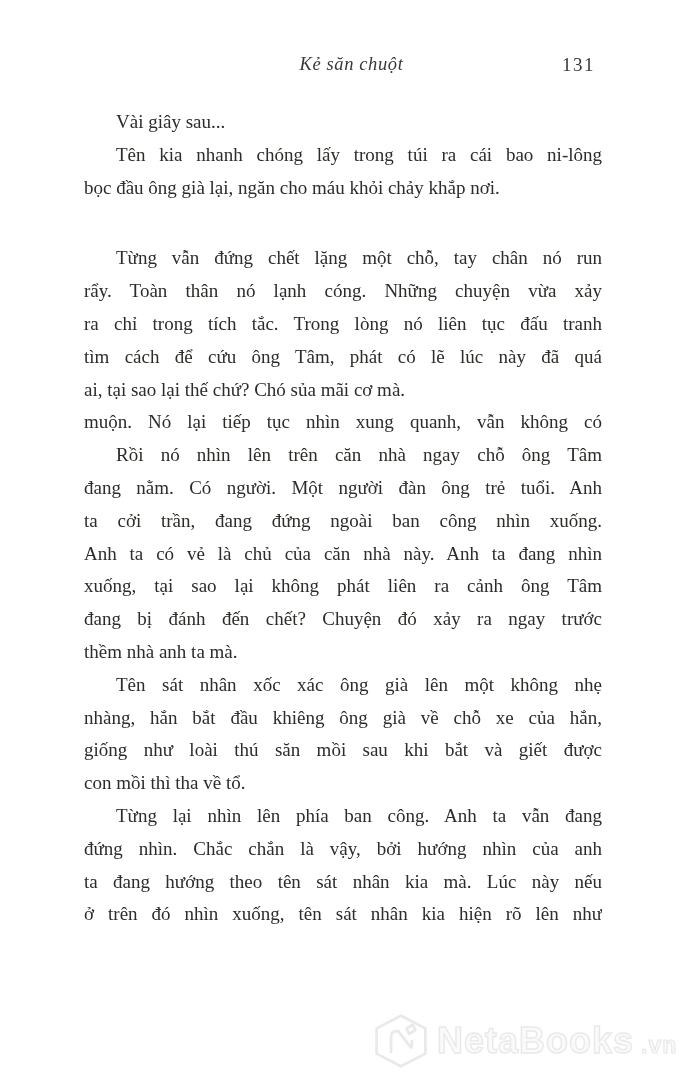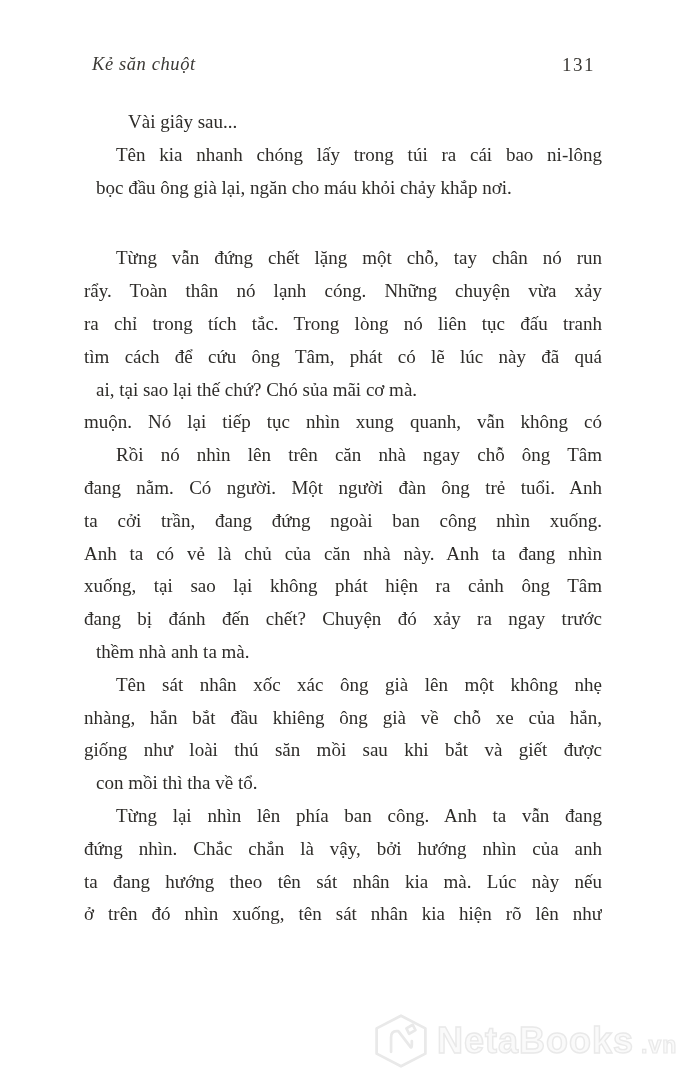--- a/index.html
+++ b/index.html
@@ -20,22 +20,23 @@
   
   .page-header {
     position: absolute;
     left: 84px;
     top: 54px;
     width: 518px;
     height: 26px;
   }
   .running-title {
     position: absolute;
-    left: 8px;
+    left: 17px;
     right: 0;
+    text-align: center;
     font-style: italic;
     font-size: 18.5px;
     letter-spacing: 0.6px;
     color: var(--header-text, #3b3935);
   }
   .page-number {
     position: absolute;
     right: 7px;
     top: 0;
     font-size: 19px;
@@ -55,21 +56,21 @@
   }
   .para { margin: 0; }
   .line {
     height: 32.8px;
     line-height: 32.8px;
     text-align: justify;
     text-align-last: justify;
     overflow: hidden;
   }
   .line.first { text-indent: 32px; }
-  .line.no-just { text-align-last: left; margin-left: 12px; }
+  .line.no-just { text-align-last: left; }
   .section-gap { height: 38px; }
 
   
   .watermark {
     position: absolute;
     left: 372px;
     top: 1012px;
     height: 58px;
     display: flex;
     align-items: center;
@@ -120,21 +121,21 @@
         <div class="line">ra chỉ trong tích tắc. Trong lòng nó liên tục đấu tranh</div>
         <div class="line">tìm cách để cứu ông Tâm, phát có lẽ lúc này đã quá</div>
         <div class="line no-just">ai, tại sao lại thế chứ? Chó sủa mãi cơ mà.</div>
         <div class="line">muộn. Nó lại tiếp tục nhìn xung quanh, vẫn không có</div>
       </div>
       <div class="para">
         <div class="line first">Rồi nó nhìn lên trên căn nhà ngay chỗ ông Tâm</div>
         <div class="line">đang nằm. Có người. Một người đàn ông trẻ tuổi. Anh</div>
         <div class="line">ta cởi trần, đang đứng ngoài ban công nhìn xuống.</div>
         <div class="line">Anh ta có vẻ là chủ của căn nhà này. Anh ta đang nhìn</div>
-        <div class="line">xuống, tại sao lại không phát hiện ra cảnh ông Tâm</div>
+        <div class="line">xuống, tại sao lại không phát liên ra cảnh ông Tâm</div>
         <div class="line">đang bị đánh đến chết? Chuyện đó xảy ra ngay trước</div>
         <div class="line no-just">thềm nhà anh ta mà.</div>
       </div>
       <div class="para">
         <div class="line first">Tên sát nhân xốc xác ông già lên một không nhẹ</div>
         <div class="line">nhàng, hắn bắt đầu khiêng ông già về chỗ xe của hắn,</div>
         <div class="line">giống như loài thú săn mồi sau khi bắt và giết được</div>
         <div class="line no-just">con mồi thì tha về tổ.</div>
       </div>
       <div class="para">

